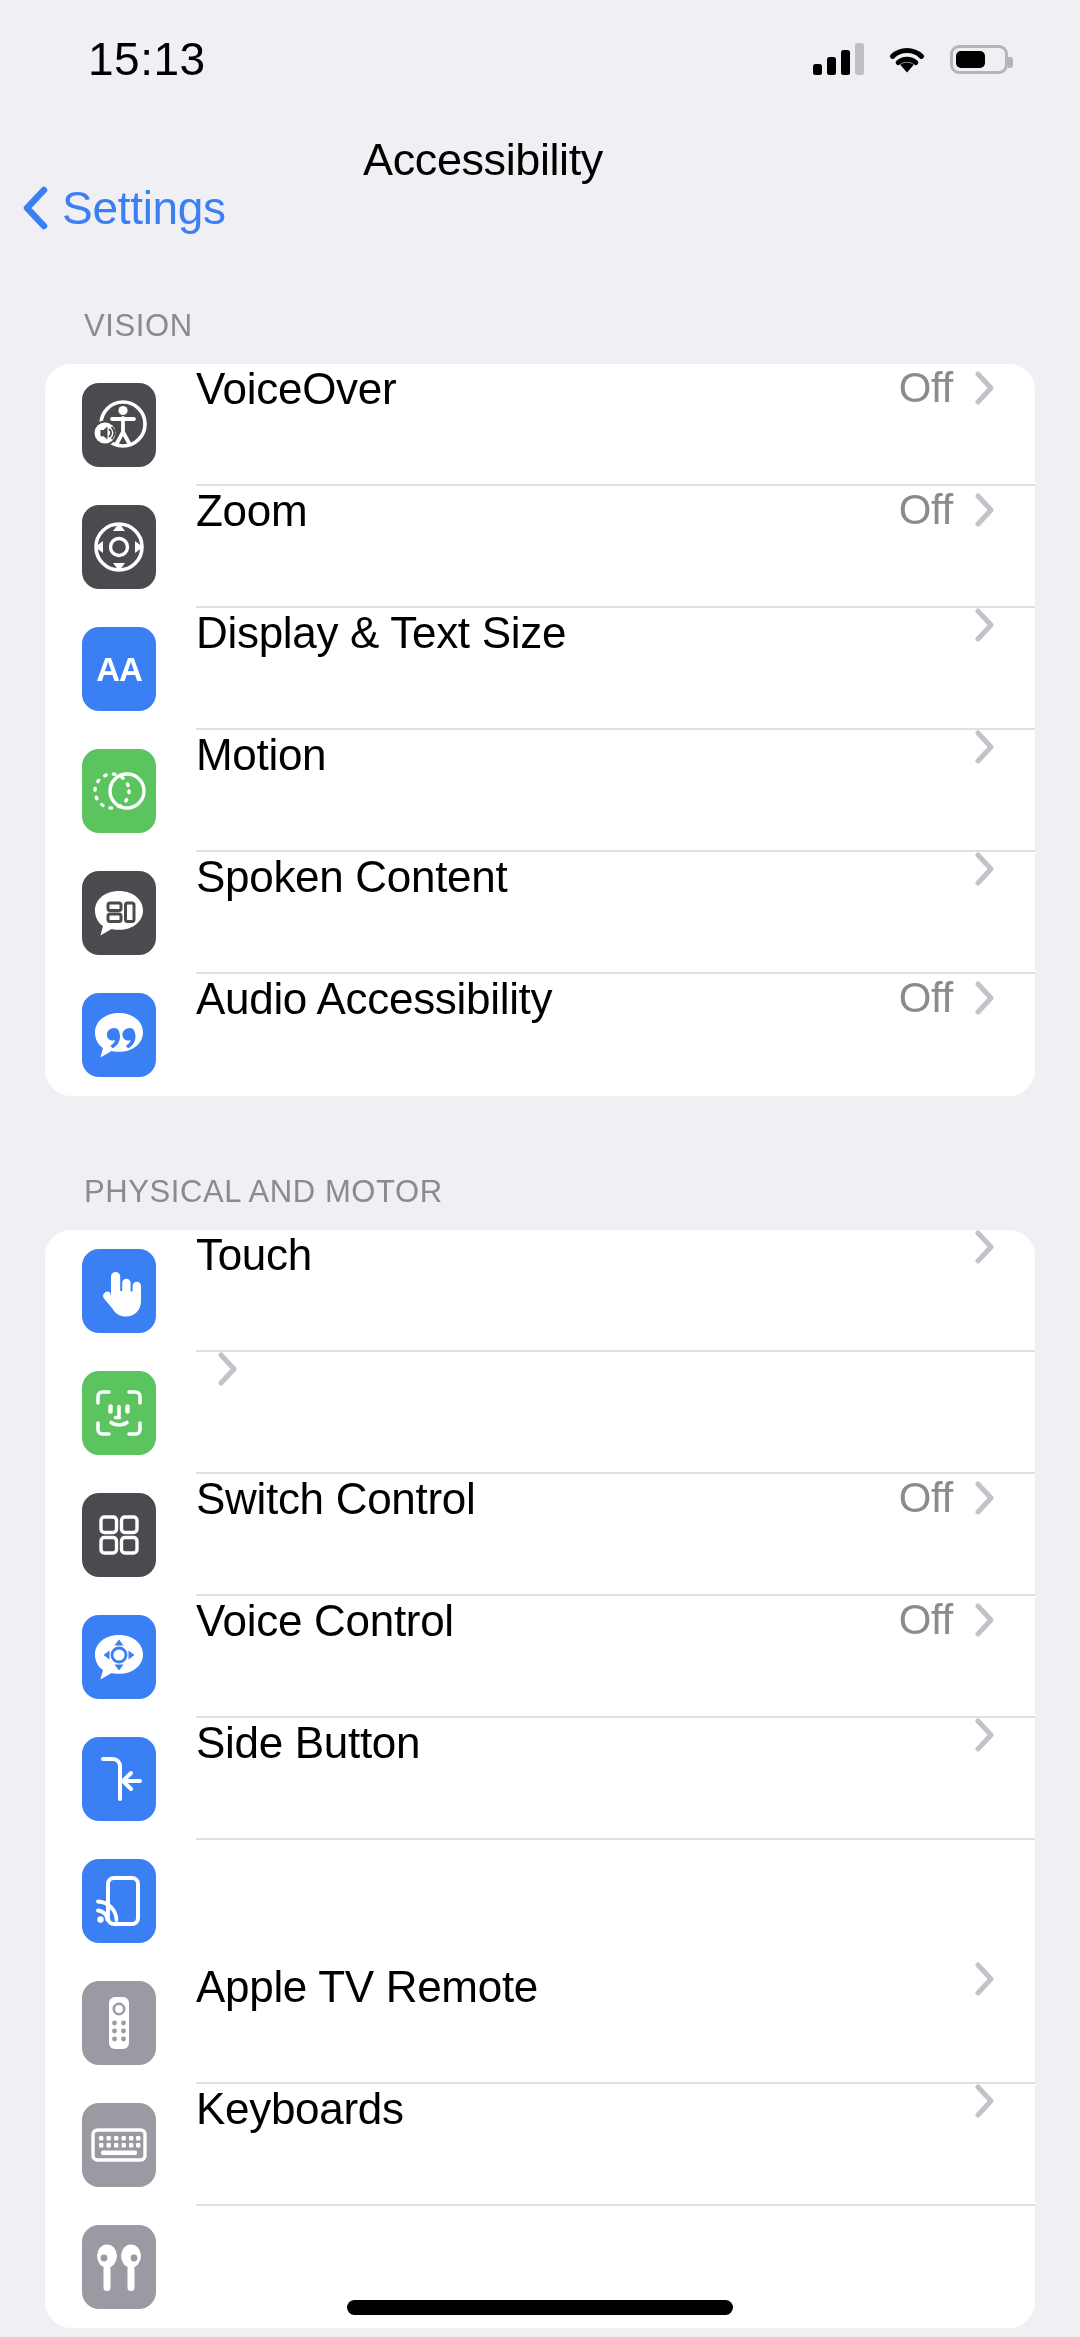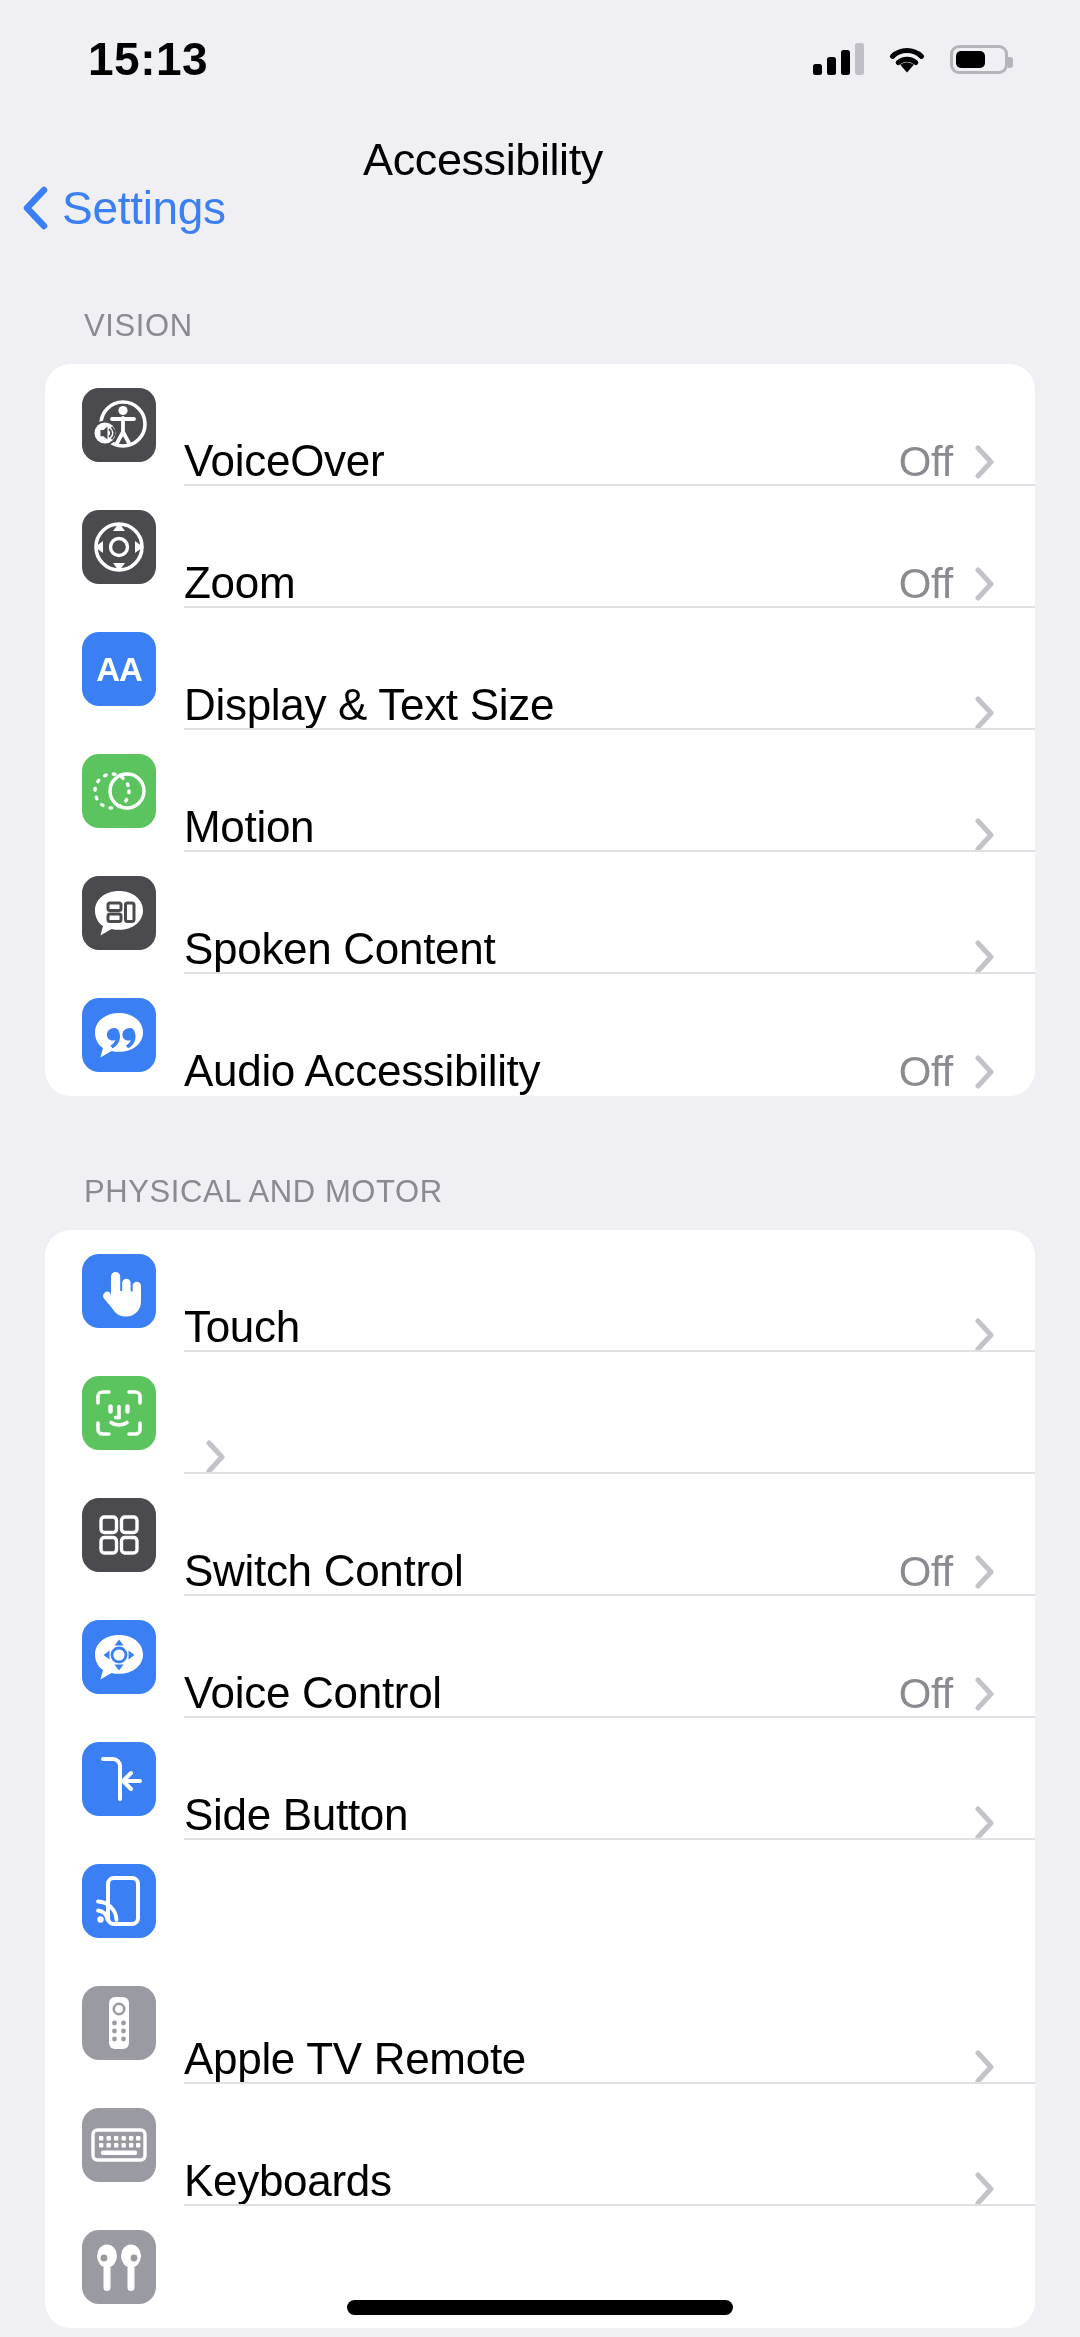--- a/index.html
+++ b/index.html
@@ -12,21 +12,21 @@
     position:relative;
   }
 
   
   .statusbar {
     position:absolute; top:0; left:0; width:1080px; height:104px;
     display:flex; align-items:center; justify-content:space-between;
     padding:0 72px 0 88px;
   }
   .status-time {
-    font-size:46px; font-weight:700; color:#000;
+    font-size:46px; font-weight:400; color:#000;
     letter-spacing:0.5px; margin-top:14px;
   }
   .status-right { display:flex; align-items:center; gap:22px; margin-top:14px; }
 
   .signal { display:flex; align-items:flex-end; gap:5px; height:32px; }
   .signal i { display:block; width:9px; background:#000; border-radius:2.5px; }
   .signal i:nth-child(1){ height:11px; }
   .signal i:nth-child(2){ height:18px; }
   .signal i:nth-child(3){ height:25px; }
   .signal i:nth-child(4){ height:32px; background:#bfbfc6; }
@@ -75,27 +75,27 @@
 
   .card {
     margin:0 45px; background:#fff; border-radius:26px; overflow:hidden;
   }
 
   .row {
     position:relative; display:flex; align-items:center;
     height:122px; padding-left:37px; cursor:pointer;
   }
   .row-icon {
-    width:74px; height:74px; border-radius:17px; flex:0 0 74px;
+    width:74px; height:84px; border-radius:17px; flex:0 0 74px;
     display:flex; align-items:center; justify-content:center;
     overflow:hidden;
   }
   .row-body {
-    flex:1 1 auto; display:flex; align-items:flex-end; justify-content:space-between;
-    margin-left:28px; height:100%; padding-right:40px; position:relative;
+    flex:1 1 auto; display:flex; align-items:flex-start; justify-content:space-between;
+    margin-left:40px; height:100%; padding-right:40px; position:relative;
   }
   .row:not(:last-child) .row-body::after {
     content:""; position:absolute; left:0; right:-45px; bottom:0;
     height:2px; background:#e0e0e4;
   }
   .row-label {
     font-size:44px; color:#000; letter-spacing:-0.3px; white-space:nowrap;
   }
   .row-right { display:flex; align-items:center; gap:22px; flex:0 0 auto; }
   .row-value { font-size:42px; color:#8a8a90; letter-spacing:-0.3px; }

